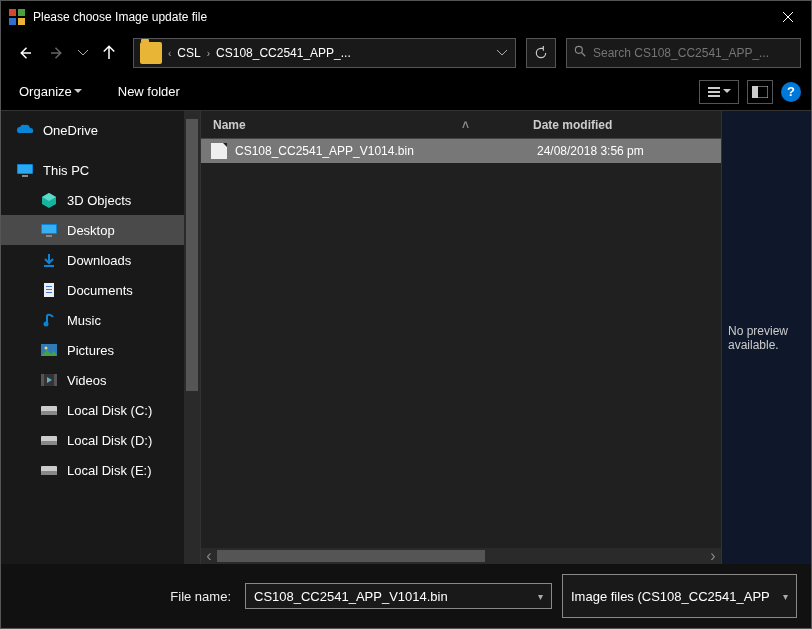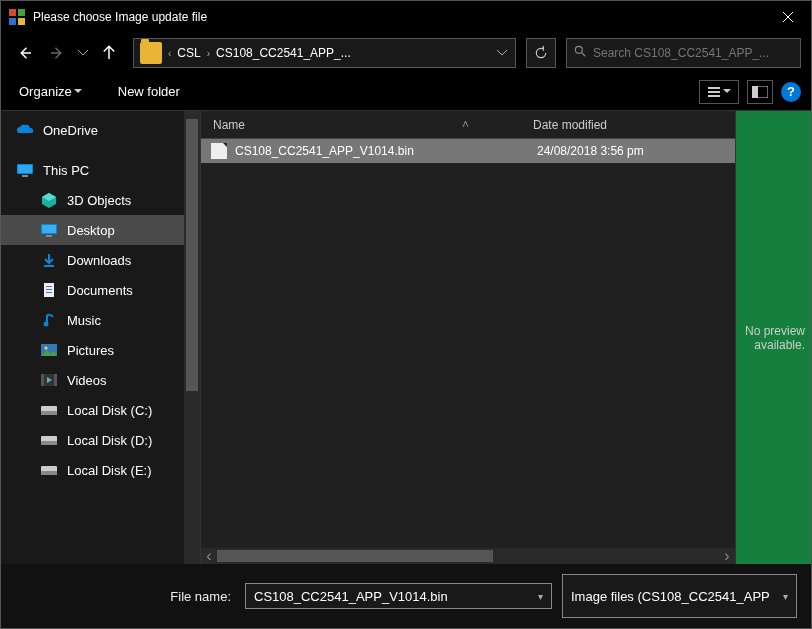--- a/index.html
+++ b/index.html
@@ -36,37 +36,37 @@
   .tree-item { height:30px; display:flex; align-items:center; font-size:13px; cursor:pointer; padding-left:30px; gap:8px;}
   .tree-item.level0 { padding-left:14px;}
   .tree-item.level2 { padding-left:38px;}
   .tree-item.selected { background:#4a4a4a;}
   .tree-ico { width:20px; height:16px; flex-shrink:0; display:flex; align-items:center; justify-content:center;}
   .side-vscroll { position:absolute; right:0; top:0; bottom:0; width:16px; background:#2a2a2a;}
   .side-vscroll .thumb { position:absolute; left:2px; right:2px; top:8px; height:60%; background:#555;}
   
   .filearea { flex:1; display:flex; flex-direction:column; background:#202020; min-width:0; }
   .colheaders { height:28px; display:flex; align-items:center; border-bottom:1px solid #444; font-size:12px; color:#ccc;}
-  .colheaders .col { padding:0 12px; cursor:pointer; display:flex; align-items:flex-end; gap:8px;}
+  .colheaders .col { padding:0 12px; cursor:pointer; display:flex; align-items:flex-end; gap:8px;font-weight:bold;}
   .colheaders .col.name { width: 320px; justify-content:flex-start;}
   .colheaders .col.name .sort { margin-left:auto; margin-right:40px; color:#888;}
   .colheaders .col.date { flex:1;}
   .filelist { flex:1; overflow:hidden; position:relative;}
   .filerow { height:24px; display:flex; align-items:center; font-size:12px; padding-left:10px; cursor:pointer;}
   .filerow.selected { background:#777;}
   .filerow .fico { width:16px; height:16px; background:#eee; margin-right:8px; position:relative; flex-shrink:0;}
   .filerow .fico:before{ content:""; position:absolute; right:0; top:0; border-top:4px solid #202020; border-left:4px solid transparent;}
   .filerow .fname { width: 290px; overflow:hidden; text-overflow:ellipsis; white-space:nowrap;}
   .filerow .fdate { padding-left:12px;}
   .hscroll { height:16px; background:#2a2a2a; display:flex; align-items:center;}
   .hscroll .harrow{ width:16px; height:16px; display:flex; align-items:center; justify-content:center; color:#888; cursor:pointer;}
   .hscroll .htrack{ flex:1; height:12px; position:relative;}
   .hscroll .hthumb{ position:absolute; left:0; top:0; bottom:0; width:55%; background:#555;}
   
-  .preview { width:76px; background:#15803d; display:flex; align-items:center; justify-content:center; text-align:right; font-size:12px; color:#ccc; padding:6px; border-left:1px solid #333;}
+  .preview { width:90px; background:#0f172a; display:flex; align-items:center; justify-content:center; text-align:left; font-size:12px; color:#ccc; padding:6px; border-left:1px solid #333;}
   
   .footer { padding:10px 14px; display:flex; flex-direction:column; gap:12px; background:#111;}
   .fnrow { display:flex; align-items:center; gap:10px;}
   .fnrow .lbl { font-size:13px; color:#eee; width:220px; text-align:right; padding-right:4px;}
   .fnrow .combo { flex:1; height:26px; border:1px solid #888; background:#191919; display:flex; align-items:center; padding:0 8px; font-size:13px; color:#fff;}
   .fnrow .combo .cdrop { margin-left:auto; color:#aaa; font-size:10px;}
   .fnrow .typefilter { width:235px; height:44px; border:1px solid #888; background:#191919; display:flex; align-items:center; padding:0 8px; font-size:13px; color:#fff; overflow:hidden;}
   .fnrow .typefilter .cdrop { margin-left:auto; color:#aaa; font-size:10px;}
   .btnrow { display:flex; justify-content:flex-end; gap:12px;}
   .btnrow button { width:100px; height:26px; background:#191919; border:1px solid #888; color:#fff; font-size:13px; cursor:pointer;}

